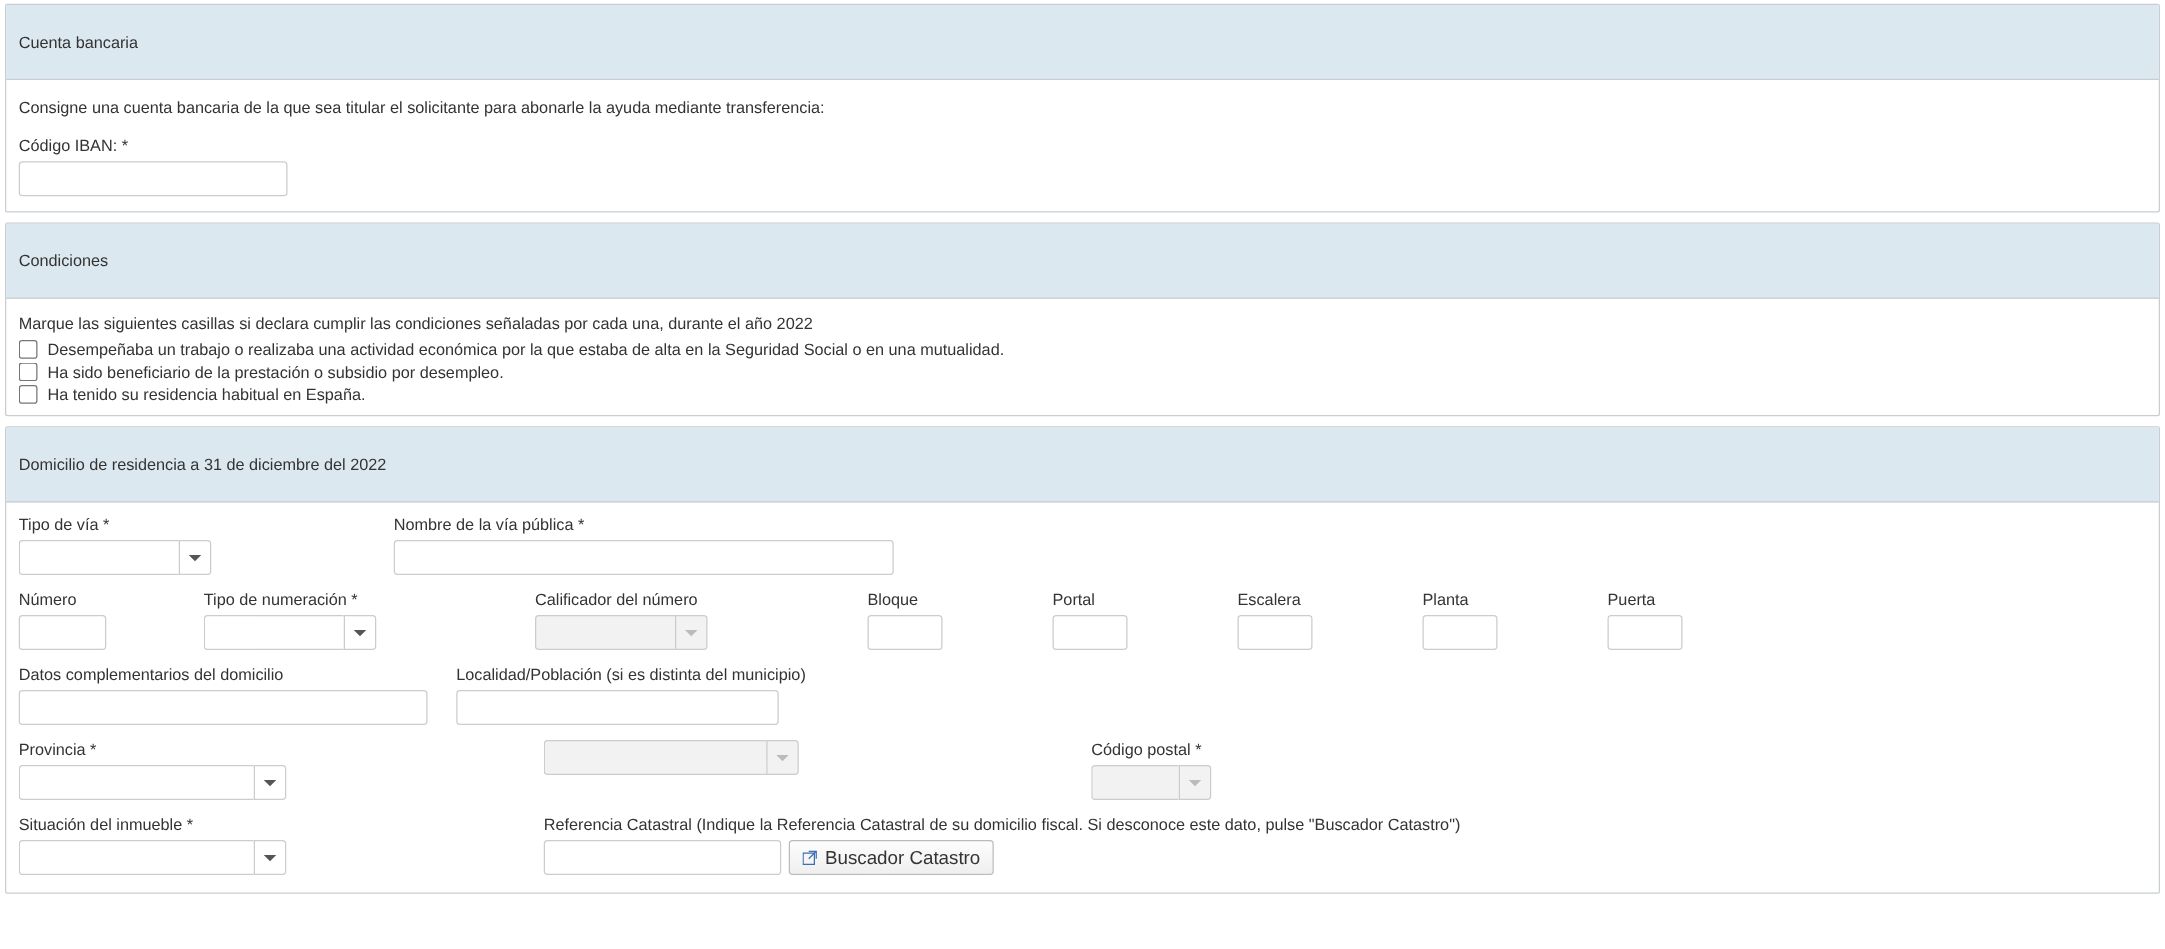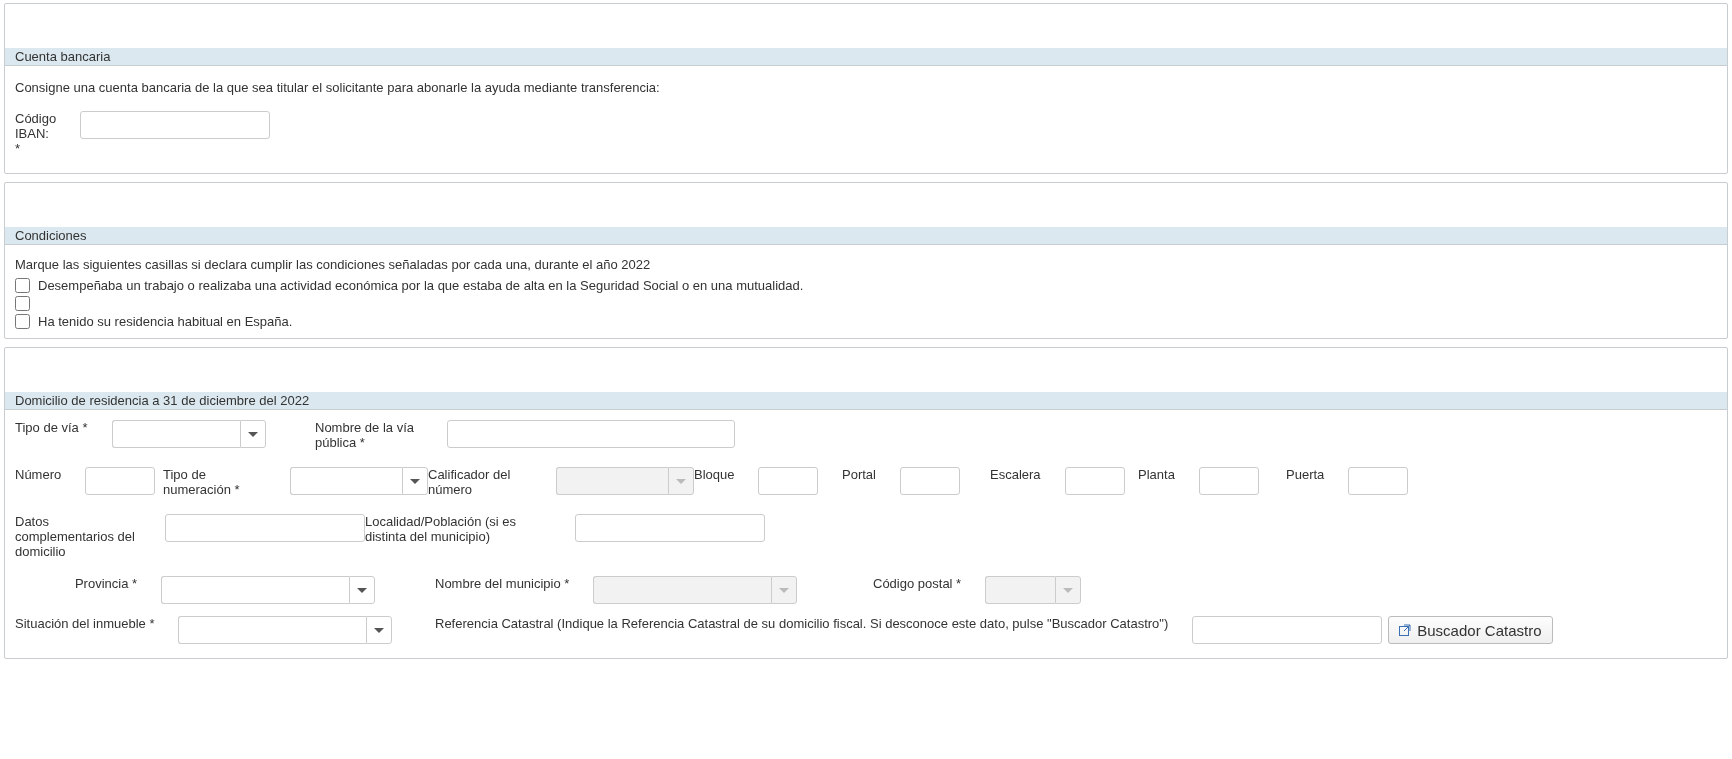--- a/index.html
+++ b/index.html
@@ -11,25 +11,24 @@
     color: #333;
     background: #fff;
   }
   .panel {
     border: 1px solid #c8cdd1;
     margin: 3px 4px 8px 4px;
     border-radius: 2px;
   }
   .panel-header {
     background: #dbe8ef;
-    padding: 1px 10px;
+    padding: 22px 10px;
     font-size: 13px;
     color: #333;
     border-bottom: 1px solid #c8cdd1;
-    margin-top: 44px;
   }
   .panel-body {
     padding: 10px 10px 12px 10px;
   }
   .instr {
     margin: 4px 0 16px 0;
   }
   .field-label {
     display: block;
     margin-bottom: 5px;
@@ -88,22 +87,21 @@
     margin: 0;
   }
   .row {
     display: flex;
     flex-wrap: wrap;
     gap: 0;
     margin-bottom: 12px;
   }
   .field {
     display: flex;
-    flex-direction: row;
-    gap: 24px;
+    flex-direction: column;
   }
   .btn {
     display: inline-flex;
     align-items: center;
     gap: 6px;
     height: 28px;
     padding: 0 10px;
     border: 1px solid #bbb;
     border-radius: 3px;
     background: linear-gradient(#fdfdfd, #efefef);
@@ -133,20 +131,21 @@
 <div class="panel">
   <div class="panel-header">Condiciones</div>
   <div class="panel-body" style="padding-top:8px; padding-bottom:6px;">
     <div class="instr" style="margin-bottom:6px;">Marque las siguientes casillas si declara cumplir las condiciones señaladas por cada una, durante el año 2022</div>
     <div class="check-row">
       <input type="checkbox" style="">
       <span>Desempeñaba un trabajo o realizaba una actividad económica por la que estaba de alta en la Seguridad Social o en una mutualidad.</span>
     </div>
     <div class="check-row">
       <input type="checkbox" style="">
+      <span>Ha sido beneficiario de la prestación o subsidio por desempleo.</span>
     </div>
     <div class="check-row">
       <input type="checkbox" style="">
       <span>Ha tenido su residencia habitual en España.</span>
     </div>
   </div>
 </div>
 
 <div class="panel">
   <div class="panel-header">Domicilio de residencia a 31 de diciembre del 2022</div>
@@ -228,21 +227,20 @@
       <div class="field" style="width:420px;justify-content:center;">
         <label class="field-label">Provincia *</label>
         <div class="combo">
           <div class="combo-text" style="width:188px;"></div>
           <div class="combo-btn">
               <span class="chev"></span>
             </div>
         </div>
       </div>
       <div class="field" style="width:438px;">
-        <label class="field-label">Nombre del municipio *</label>
         <div class="combo disabled">
           <div class="combo-text" style="width:178px;"></div>
           <div class="combo-btn">
               <span class="chev"></span>
             </div>
         </div>
       </div>
       <div class="field" style="width:300px;">
         <label class="field-label">Código postal *</label>
         <div class="combo disabled">

